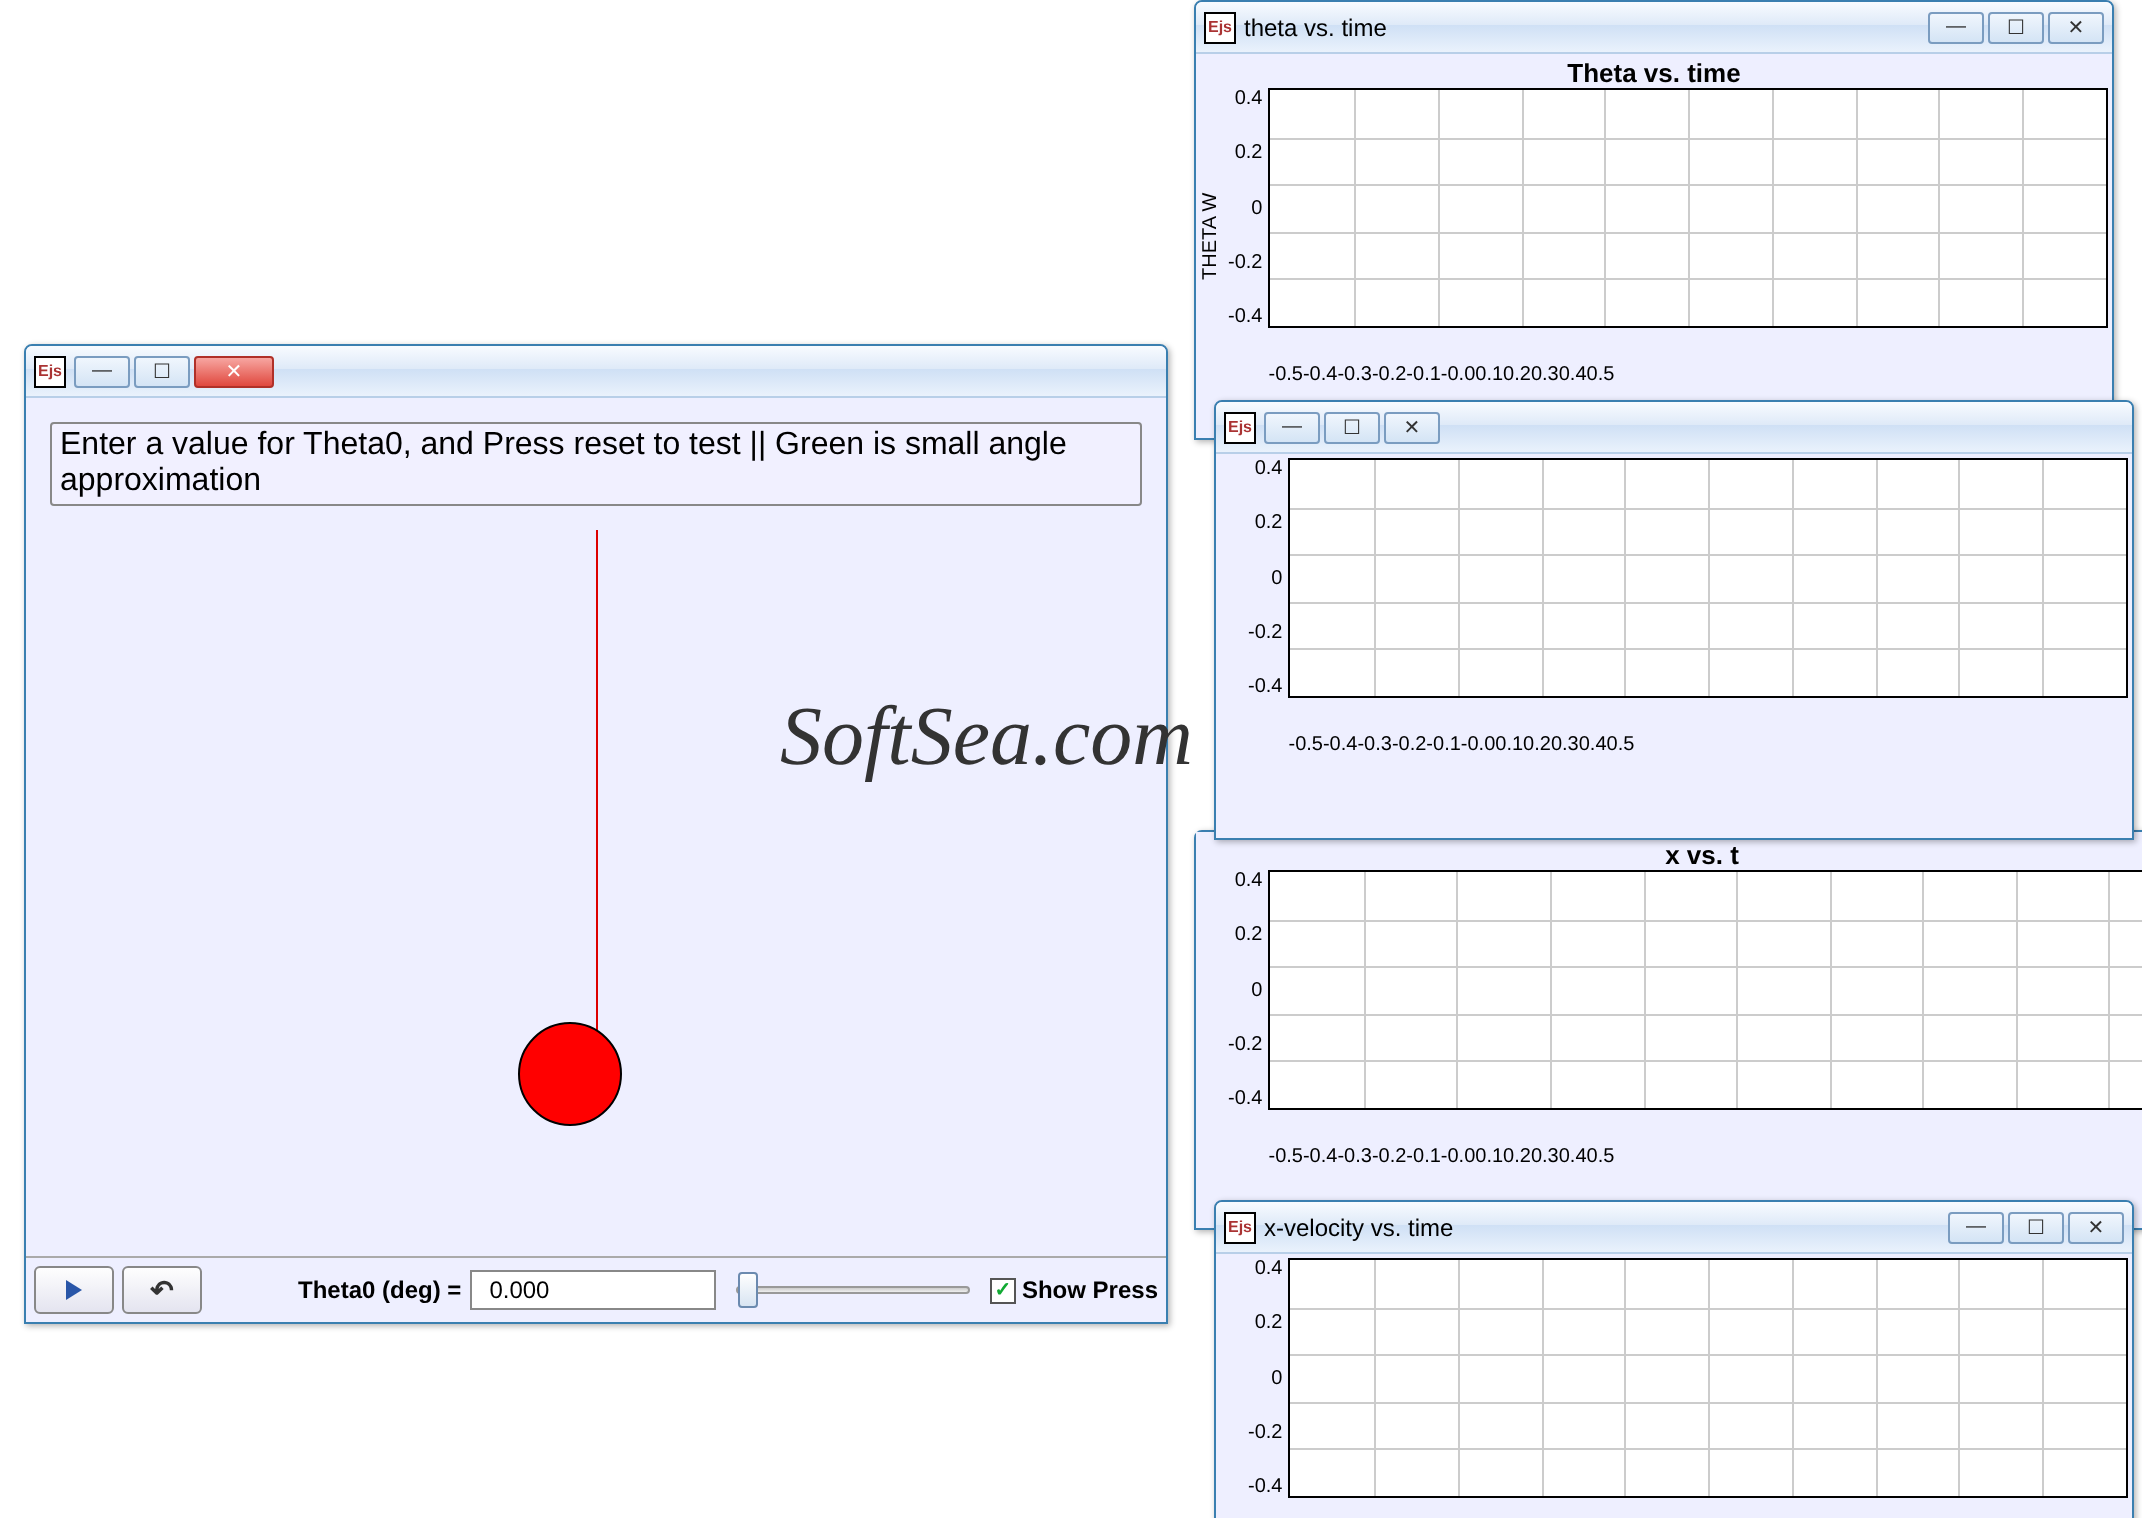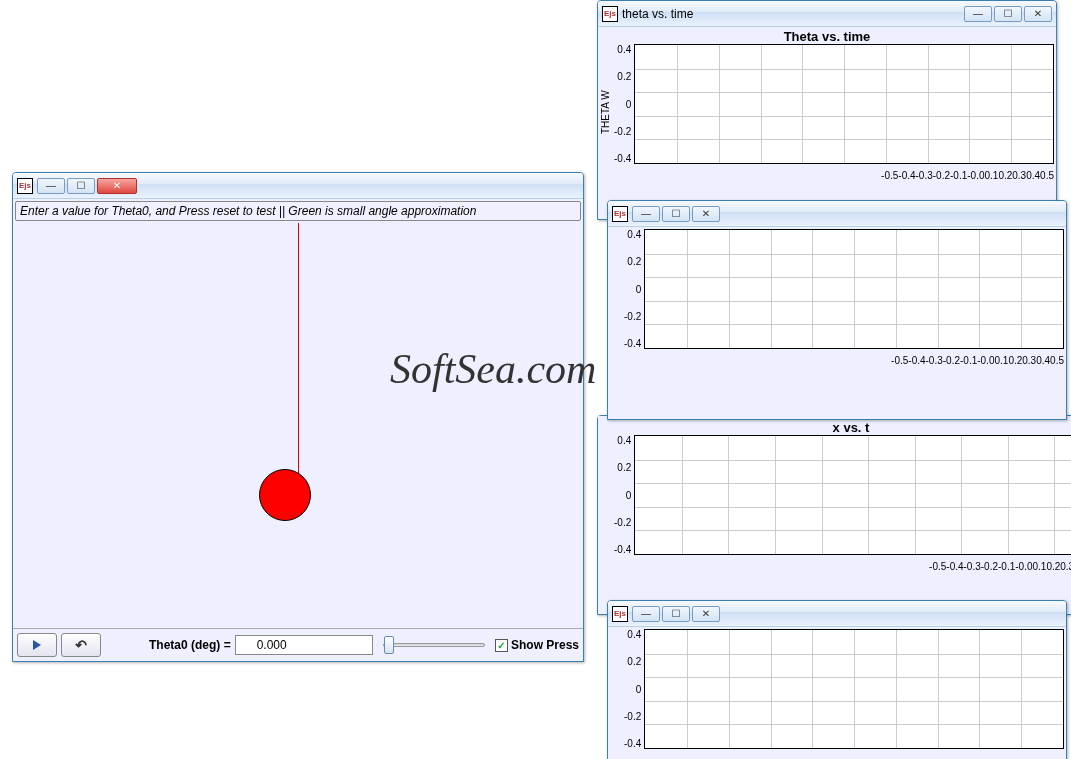--- a/index.html
+++ b/index.html
@@ -63,23 +63,22 @@
     background: linear-gradient(to bottom,#f7a6a1,#e0483e);
     border-color:#b03028;
     color:#fff;
     width: 40px;
   }
   .instruction-bar {
     background: #f1f0ff;
     border: 1px solid #888;
     border-radius:2px;
     padding: 2px 4px;
-    margin: 2px;
-    font-size: 12px;
-    font-style: italic;
+    margin: 12px;
+    font-size: 16px;
   }
   .sim-canvas {
     width: 100%;
     flex:1;
     position: relative;
   }
   .pendulum {
     position:absolute;
     left:50%;
     top:0;
@@ -123,24 +122,24 @@
     width:0;height:0;
     border-left:8px solid #2956a8;
     border-top:5px solid transparent;
     border-bottom:5px solid transparent;
   }
   .reset-arrow {
     font-size:14px; font-weight:bold; color:#333;
   }
   .label-field { font-weight:bold; margin-left:44px; }
   .theta-input {
-    width:138px;
+    width:123px;
     height:20px;
     border:1px solid #888;
-    padding:1px 21px;
+    padding:1px 9px;
     background:#fff;
     font-size:12px;
   }
   .slider-wrap {
     flex:1;
     display:flex;
     align-items:center;
     margin: 0 6px;
   }
   .slider-track {
@@ -202,23 +201,23 @@
     left:0;right:0;
     border-top:1px solid #ccc;
   }
   .grid .vline {
     position:absolute;
     top:0;bottom:0;
     border-left:1px solid #ccc;
   }
   .x-ticks {
     display:flex;
-    justify-content:flex-end;
+    justify-content:flex-start;
     font-size:10px;
-    padding-top:6px;
+    padding-top:18px;
   }
   .watermark {
     position:absolute;
     left:390px;
     top:345px;
     font-family: Georgia, "Times New Roman", serif;
     font-style:italic;
     font-size:42px;
     color:#333;
     z-index:500;
@@ -425,20 +424,21 @@
       </div>
     </div>
   </div>
 </div>
 
 <div class="window chart-window" style="left:607px; top:600px; width:460px; height:220px; z-index:25;">
   <div class="titlebar">
     <div class="ejs-icon">
         <span>Ejs</span>
       </div>
+    <div class="title-text">x-velocity vs. time</div>
     <div class="win-controls">
       <div class="win-btn">—</div>
       <div class="win-btn">☐</div>
       <div class="win-btn">✕</div>
     </div>
   </div>
   <div class="content">
     <div class="chart-area">
       <div style="width:14px"></div>
       <div class="y-ticks" style="height:120px;">

